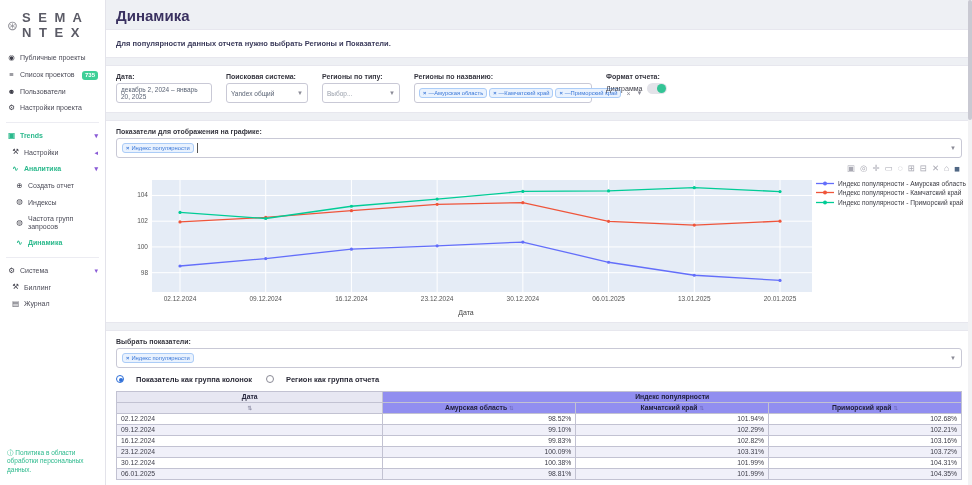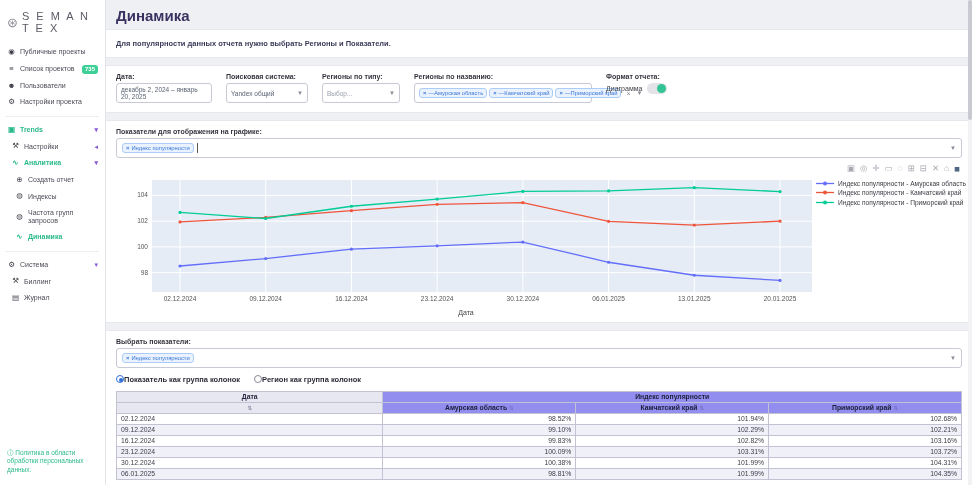--- a/index.html
+++ b/index.html
@@ -4,21 +4,21 @@
 <style>
   * { margin:0; padding:0; box-sizing:border-box; }
   html,body { width:972px; height:485px; overflow:hidden; }
   body { font-family:"Liberation Sans", sans-serif; background:#eef0f4; color:#3f3f4a; }
   .page { position:relative; width:972px; height:485px; display:flex; }
 
   
   .sidebar { width:106px; background:#fff; border-right:1px solid #e3e3ea; display:flex; flex-direction:column; padding:8px 0 6px 0; flex-shrink:0; }
   .logo { display:flex; align-items:center; gap:4px; padding:2px 7px 10px 7px; }
   .logo-glyph { font-size:13px; color:#8a8a92; line-height:1; }
-  .logo-text { font-size:11px; font-weight:normal; letter-spacing:2px; color:#5b5b66; }
+  .logo-text { font-size:13px; font-weight:bold; letter-spacing:2px; color:#5b5b66; }
   .nav { display:flex; flex-direction:column; }
   .nav-divider { border-top:1px solid #ececf2; margin:5px 6px; }
   .nav-item { display:flex; align-items:center; gap:4px; padding:4px 7px; font-size:7px; color:#4b4b57; cursor:pointer; line-height:1.15; }
   .nav-item .ni { font-size:7.5px; width:9px; text-align:center; color:#3e3e49; flex-shrink:0; }
   .nav-item.green, .nav-item.green .ni { color:#2bb98c; font-weight:bold; }
   .nav-item.active, .nav-item.active .ni { color:#2bb98c; font-weight:bold; }
   .nav-item .lbl { flex:1; }
   .nav-item .chev { font-size:7px; color:#8a5bd6; }
   .nav-item.green .chev { color:#8a5bd6; }
   .badge { background:#3ecf97; color:#fff; font-size:6px; font-weight:bold; border-radius:3px; padding:1px 3px; }
@@ -59,21 +59,21 @@
   .modebar span.logo-btn { color:#506784; font-size:9.5px; }
   .chart-zone { display:flex; align-items:flex-start; }
   .legend { padding-top:4px; width:178px; flex-shrink:0; }
   .legend-item { display:flex; align-items:center; gap:4px; margin-bottom:2.5px; }
   .legend-item svg { flex-shrink:0; }
   .legend-item .lt { font-size:6.6px; color:#3c3c44; white-space:nowrap; }
   .xaxis-title { text-align:center; font-size:7px; color:#444; width:700px; padding:1px 0 2px 0; }
 
   .table-card { padding:7px 10px; flex:1; }
   .radio-row { display:flex; align-items:center; gap:14px; margin:7px 0 7px 0; }
-  .radio-opt { display:flex; align-items:center; gap:0; font-size:7.5px; font-weight:bold; color:#2b2b38; cursor:pointer; }
+  .radio-opt { display:flex; align-items:center; gap:12px; font-size:7.5px; font-weight:bold; color:#2b2b38; cursor:pointer; }
   .radio { width:8px; height:8px; border-radius:50%; border:1px solid #8a8a96; background:#fff; position:relative; }
   .radio.checked { border-color:#2f6fd8; }
   .radio.checked::after { content:""; position:absolute; left:1.5px; top:1.5px; width:4px; height:4px; border-radius:50%; background:#2f6fd8; }
   table.data { width:100%; border-collapse:collapse; font-size:6.8px; border:1px solid #8d8d9d; }
   table.data th, table.data td { border:1px solid #c2c2d2; padding:1.5px 4px; }
   th.date-h { background:#e7e7f2; color:#26263c; font-weight:bold; text-align:center; width:31.5%; }
   th.group-h { background:#918ef0; color:#1d1d38; font-weight:bold; text-align:center; }
   th.col-h { background:#918ef0; color:#1d1d38; font-weight:bold; text-align:center; width:22.8%; }
   th .sort { font-size:5.5px; color:#6a67b8; margin-left:2px; font-weight:normal; }
   th.sort-cell { background:#e7e7f2; text-align:center; color:#9a9ab0; font-size:5.5px; }
@@ -343,21 +343,21 @@
         </span>
         <span class="caret">▼</span>
       </div>
       <div class="radio-row">
         <span class="radio-opt">
           <span class="radio checked"></span>
           <span>Показатель как группа колонок</span>
         </span>
         <span class="radio-opt">
           <span class="radio"></span>
-          <span>Регион как группа колонок</span>
+          <span>Регион как группа отчета</span>
         </span>
       </div>
       <table class="data">
         <thead>
           <tr>
             <th class="date-h" rowspan="1">Дата</th>
             <th class="group-h" colspan="3">Индекс популярности</th>
           </tr>
           <tr id="col-row">
             <th class="sort-cell">⇅</th>

